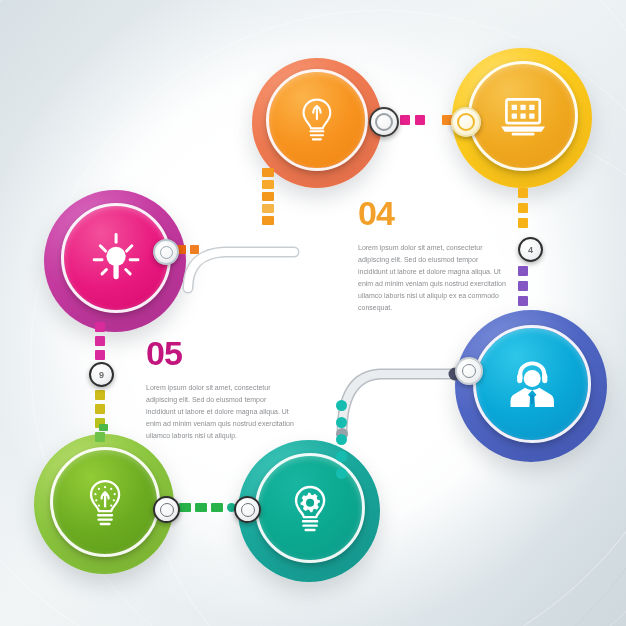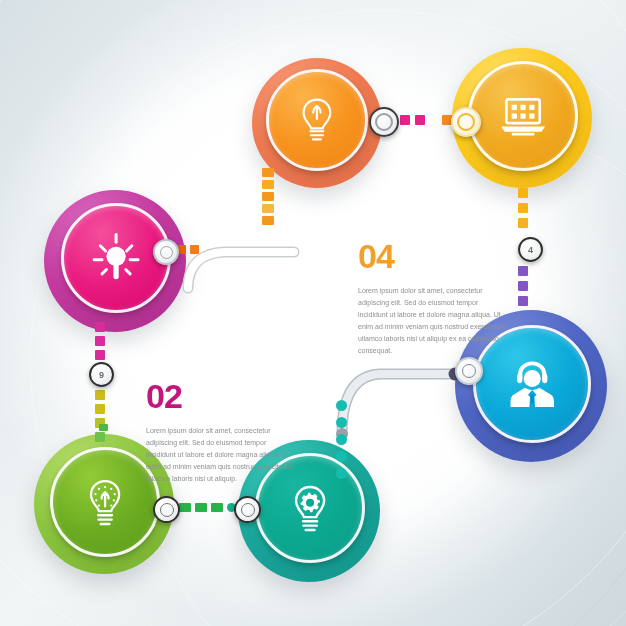--- a/index.html
+++ b/index.html
@@ -57,21 +57,21 @@
   .dashrow{position:absolute;display:flex;align-items:center;gap:4px;z-index:12;}
   .dashcol{position:absolute;display:flex;flex-direction:column;align-items:center;gap:4px;z-index:12;}
   .dash{width:10px;height:10px;border-radius:1px;}
   .dot{width:11px;height:11px;border-radius:50%;}
 
   
   .pipe{position:absolute;z-index:8;}
   .pipe svg{display:block;overflow:visible;}
 
   
-  .txtblock{position:absolute;z-index:20;margin-top:43px;}
+  .txtblock{position:absolute;z-index:20;}
   .bignum{font-size:34px;font-weight:bold;letter-spacing:-1px;line-height:1;}
   .body{
     margin-top:12px;width:150px;
     font-size:7px;line-height:1.72;color:#8d8f93;
     filter:blur(0.55px);
   }
 </style>
 </head>
 <body>
 
@@ -332,17 +332,17 @@
     <span style="width:12px;height:12px;border-radius:50%;border:1.5px solid #6d747a;display:block;"></span>
 
   </div>
 
   <div class="txtblock" style="left:358px;top:196px;">
     <div class="bignum" style="color:#f2a02a;">04</div>
     <div class="body">Lorem ipsum dolor sit amet, consectetur adipiscing elit. Sed do eiusmod tempor incididunt ut labore et dolore magna aliqua. Ut enim ad minim veniam quis nostrud exercitation ullamco laboris nisi ut aliquip ex ea commodo consequat.</div>
   </div>
 
   <div class="txtblock" style="left:146px;top:336px;">
-    <div class="bignum" style="color:#c2157e;">02</div>
+    <div class="bignum" style="color:#c2157e;">05</div>
     <div class="body">Lorem ipsum dolor sit amet, consectetur adipiscing elit. Sed do eiusmod tempor incididunt ut labore et dolore magna aliqua. Ut enim ad minim veniam quis nostrud exercitation ullamco laboris nisi ut aliquip.</div>
   </div>
 
 </div>
 
 </body></html>

